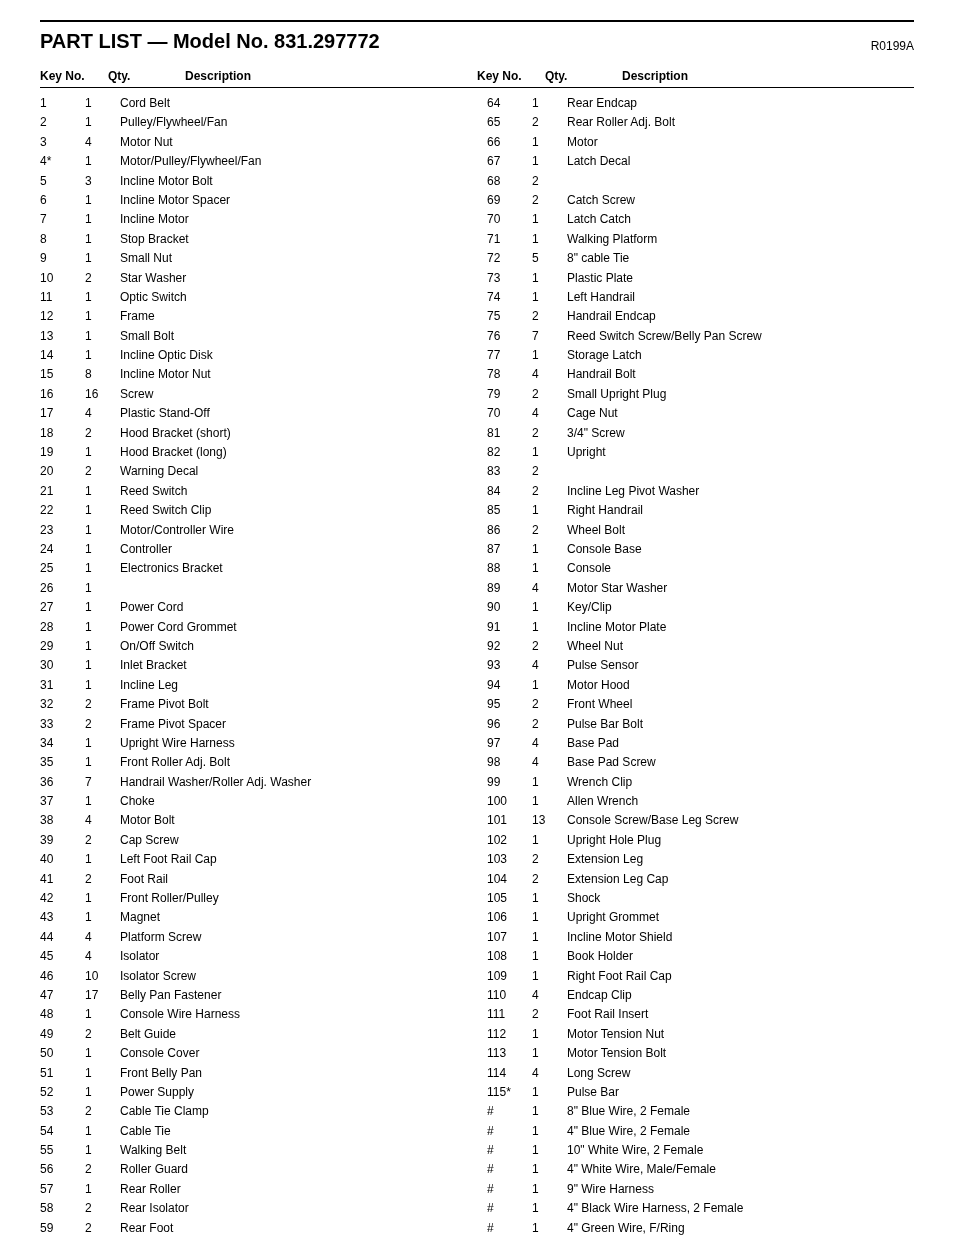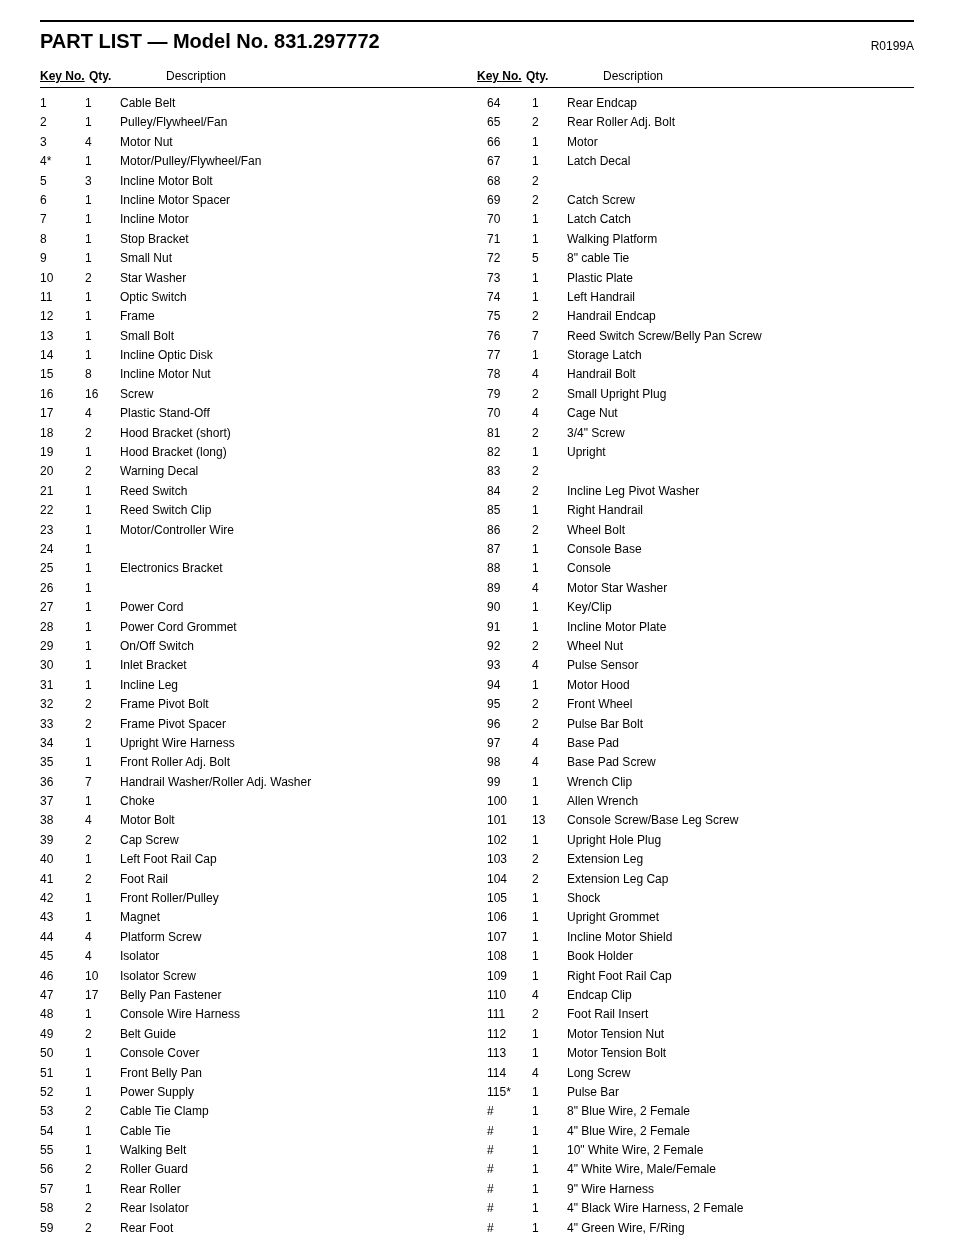--- a/index.html
+++ b/index.html
@@ -26,23 +26,23 @@
     }
     .model-code {
       font-size: 12px;
     }
     .columns-header {
       display: flex;
       border-bottom: 1px solid #000;
       padding-bottom: 4px;
       margin-bottom: 6px;
     }
-    .col-keyno { width: 49px; font-weight: bold; text-decoration: underline; }
+    .col-keyno { width: 68px; font-weight: bold; }
     .col-qty { width: 50px; font-weight: bold; }
-    .col-desc { flex: 1; font-weight: normal; padding-left: 27px; }
+    .col-desc { flex: 1; font-weight: bold; padding-left: 27px; }
     .content-area {
       display: flex;
       gap: 20px;
     }
     .left-col, .right-col {
       flex: 1;
     }
     .part-row {
       display: flex;
       align-items: flex-start;
@@ -72,21 +72,21 @@
     <div class="col-qty">Qty.</div>
     <div class="col-desc">Description</div>
   </div>
 </div>
 
 <div class="content-area">
   <div class="left-col" id="left-col">
       <div class="part-row">
     <span class="cell-keyno">1</span>
     <span class="cell-qty">1</span>
-    <span class="cell-desc">Cable Belt</span>
+    <span class="cell-desc">Cord Belt</span>
   </div>
       <div class="part-row">
     <span class="cell-keyno">2</span>
     <span class="cell-qty">1</span>
     <span class="cell-desc">Pulley/Flywheel/Fan</span>
   </div>
       <div class="part-row">
     <span class="cell-keyno">3</span>
     <span class="cell-qty">4</span>
     <span class="cell-desc">Motor Nut</span>
@@ -187,20 +187,21 @@
     <span class="cell-desc">Reed Switch Clip</span>
   </div>
       <div class="part-row">
     <span class="cell-keyno">23</span>
     <span class="cell-qty">1</span>
     <span class="cell-desc">Motor/Controller Wire</span>
   </div>
       <div class="part-row">
     <span class="cell-keyno">24</span>
     <span class="cell-qty">1</span>
+    <span class="cell-desc">Controller</span>
   </div>
       <div class="part-row">
     <span class="cell-keyno">25</span>
     <span class="cell-qty">1</span>
     <span class="cell-desc">Electronics Bracket</span>
   </div>
       <div class="part-row">
     <span class="cell-keyno">26</span>
     <span class="cell-qty">1</span>
   </div>

